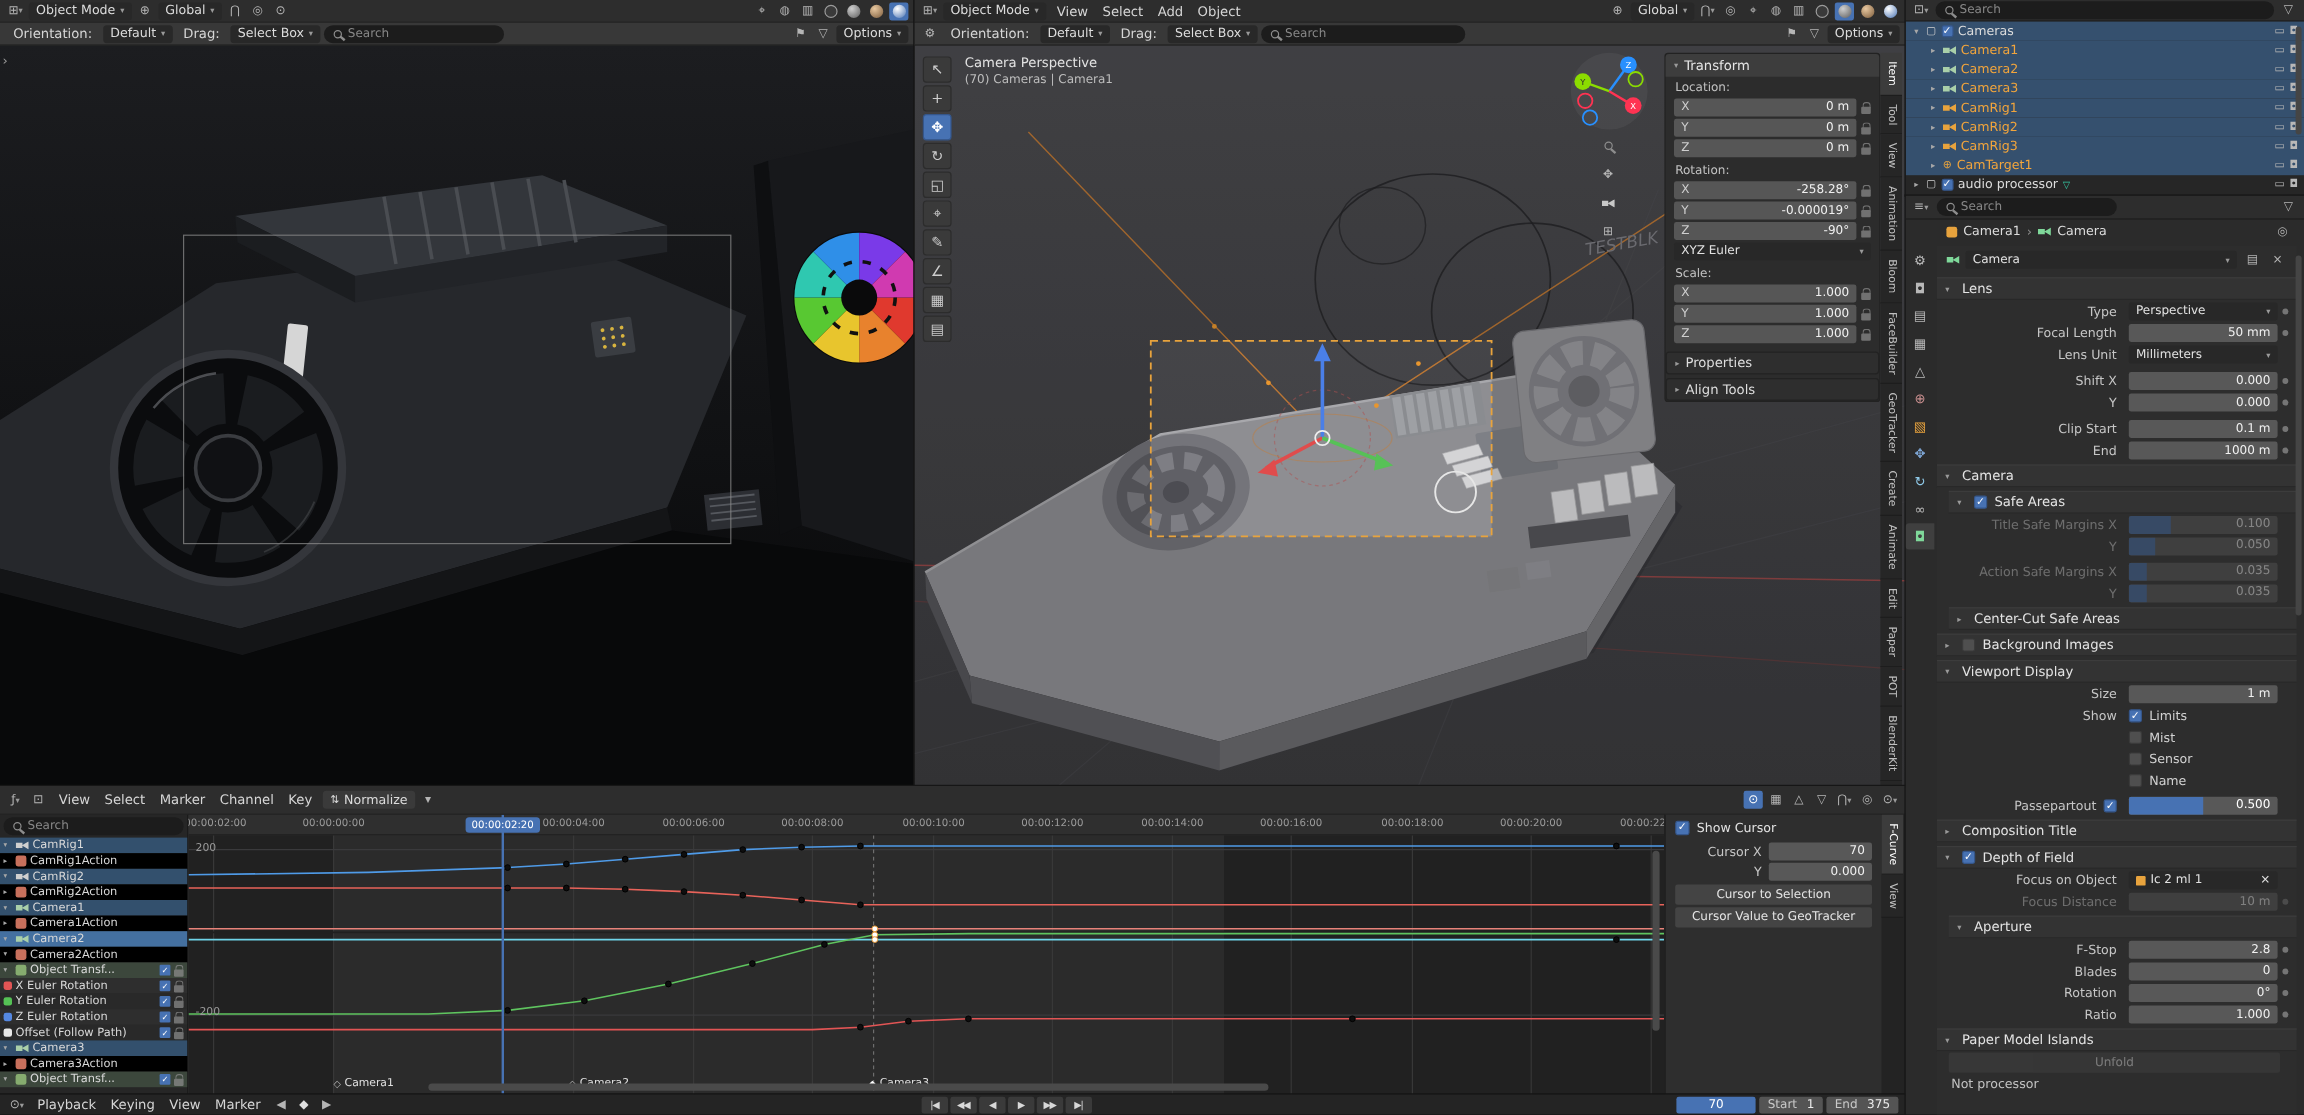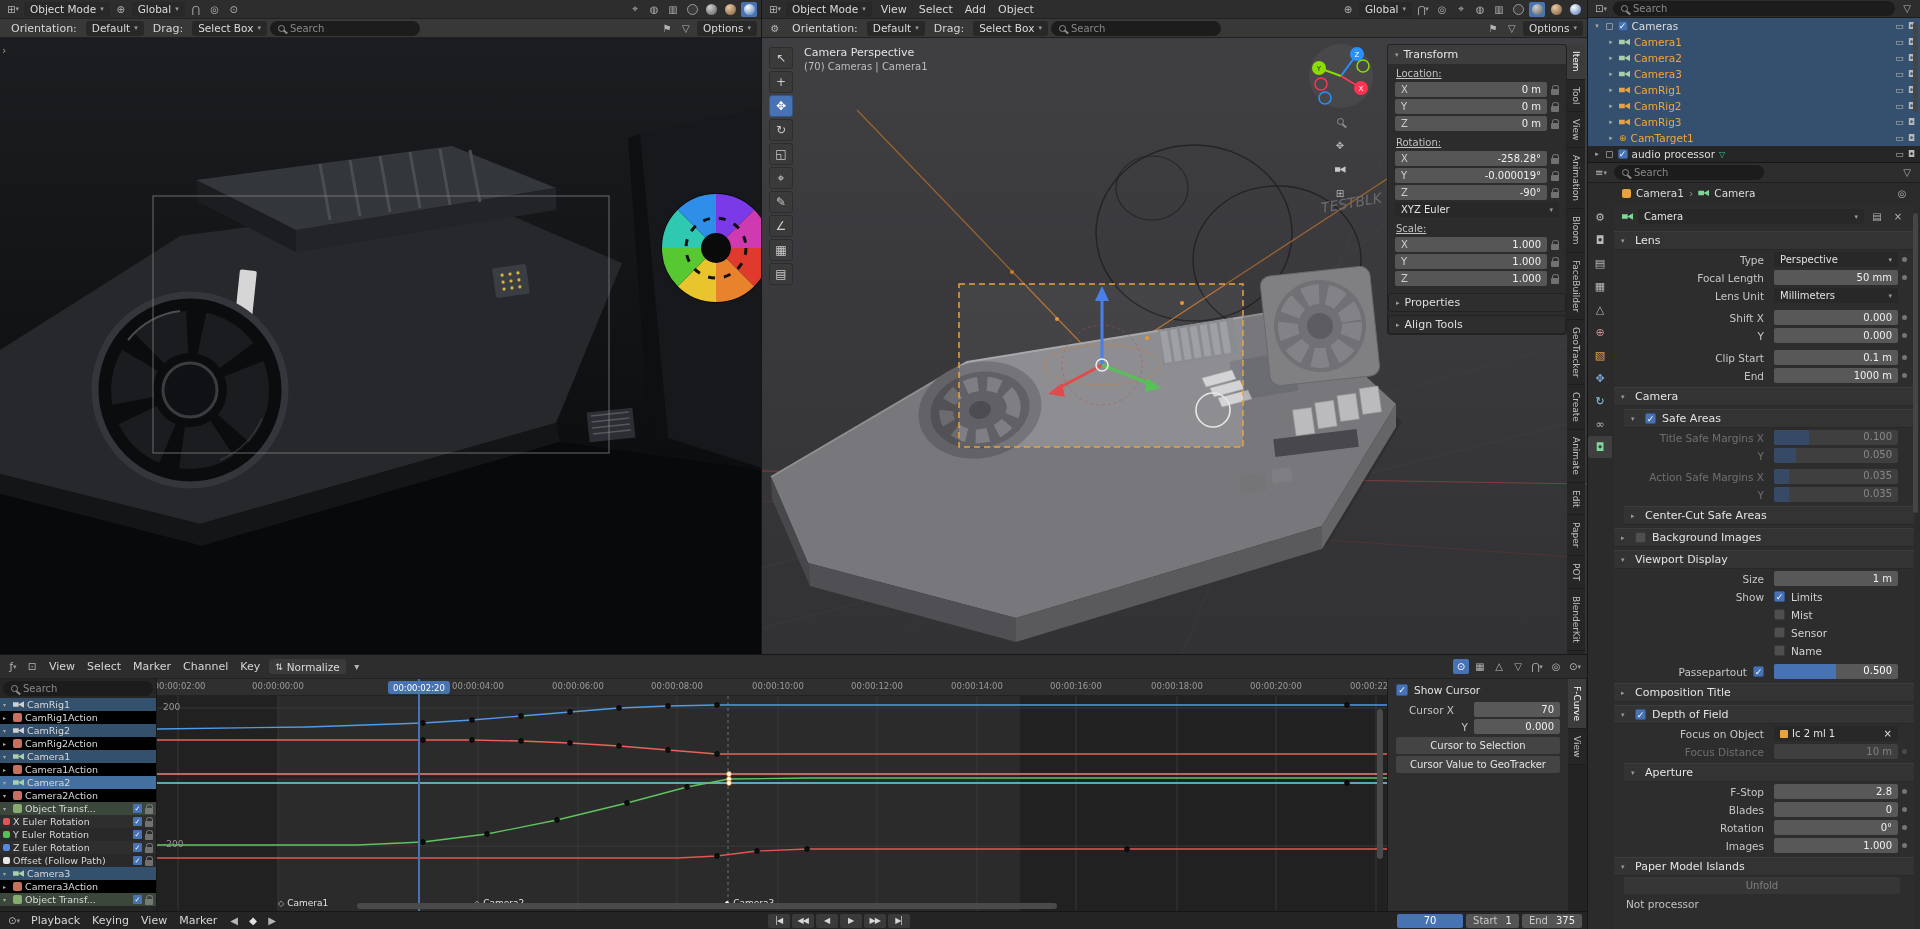--- a/index.html
+++ b/index.html
@@ -32,21 +32,21 @@
 .sl .t{position:absolute;right:6px;top:1px;font-size:10px;color:#fff;}
 .cb{width:12px;height:12px;border-radius:2px;background:#4f4f4f;border:1px solid #3a3a3a;display:inline-flex;align-items:center;justify-content:center;color:#fff;font-size:9px;flex:none;}
 .cb.on{background:#4772b3;border-color:#35568a;}
 .cb.on::before{content:"✓";}
 .lock{width:8px;height:6px;background:#8f8f8f;border-radius:1px;position:relative;margin-top:4px;flex:none;opacity:.7;}
 .lock::before{content:"";position:absolute;top:-4px;left:1px;width:5px;height:4px;border:1px solid #8f8f8f;border-bottom:none;border-radius:3px 3px 0 0;}
 .adot{width:5px;height:5px;border-radius:50%;background:#757575;margin:auto;}
 
 #npanel{position:absolute;background:rgba(43,43,43,.97);border:1px solid #222;border-radius:3px;}
 .nphead{display:flex;align-items:center;gap:5px;height:19px;padding:0 7px;background:#3d3d3d;color:#e6e6e6;font-size:11px;border-radius:3px 3px 0 0;}
-.nplab{font-size:10px;color:#c2c2c2;padding:4px 8px 1px;text-decoration:underline;}
+.nplab{font-size:10px;color:#c2c2c2;padding:4px 8px 1px;}
 .nrow{display:flex;align-items:center;gap:4px;margin:2px 7px;}
 .axf{flex:1;display:flex;justify-content:space-between;align-items:center;background:#565656;border-radius:2px;height:15px;padding:0 6px;font-size:10px;color:#f0f0f0;}
 .axf .ax{color:#cfcfcf;}
 .npcol{background:#2e2e2e;border:1px solid #222;border-radius:3px;display:flex;align-items:center;gap:5px;height:19px;padding:0 7px;color:#dedede;font-size:11px;margin-top:3px;}
 
 .side-tab{writing-mode:vertical-rl;font-size:9px;color:#c0c0c0;padding:7px 4px;background:#262626;border-bottom:1px solid #1d1d1d;text-align:center;white-space:nowrap;}
 .side-tab.active{background:#3c3c3c;color:#fff;}
 
 .tool{width:24px;height:22px;margin:2px 0;border-radius:3px;background:#3a3a3a;display:flex;align-items:center;justify-content:center;color:#cdcdcd;font-size:12px;border:1px solid #2c2c2c;}
 .tool.active{background:#4772b3;color:#fff;border-color:#35568a;}
@@ -747,21 +747,21 @@
         </div>
       <div class="abs" style="left:200px;top:224px;width:700px;height:6px;background:#4a4a4a;border-radius:3px;"></div>
       <div class="abs" style="left:1220px;top:30px;width:6px;height:150px;background:#4a4a4a;border-radius:3px;"></div>
     </div>
 
     <div class="abs" style="left:1387px;top:24px;width:181px;height:233px;background:#2e2e2e;border-left:1px solid #1a1a1a;">
       <div style="display:flex;align-items:center;gap:6px;padding:5px 8px;">
         <span class="cb on"></span>
         <span style="font-size:10.5px;color:#e2e2e2;">Show Cursor</span>
       </div>
-      <div style="display:flex;align-items:center;padding:1px 8px;gap:20px;">
+      <div style="display:flex;align-items:center;padding:1px 8px;gap:6px;">
         <span style="flex:1;text-align:right;font-size:10.5px;color:#c6c6c6;">Cursor X</span>
         <span class="nf" style="width:86px;">
             <span></span>
             <span>70</span>
           </span>
       </div>
       <div style="display:flex;align-items:center;padding:1px 8px;gap:6px;">
         <span style="flex:1;text-align:right;font-size:10.5px;color:#c6c6c6;">Y</span>
         <span class="nf" style="width:86px;">
             <span></span>
@@ -1214,21 +1214,21 @@
           <span class="plab">Rotation</span>
           <span class="pfld nf">
             <span></span>
             <span>0°</span>
           </span>
           <span class="pdeco">
             <span class="adot"></span>
           </span>
         </div>
       <div class="prow">
-          <span class="plab">Images</span>
+          <span class="plab">Ratio</span>
           <span class="pfld nf">
             <span></span>
             <span>1.000</span>
           </span>
           <span class="pdeco">
             <span class="adot"></span>
           </span>
         </div>
 
       <div class="phead">

